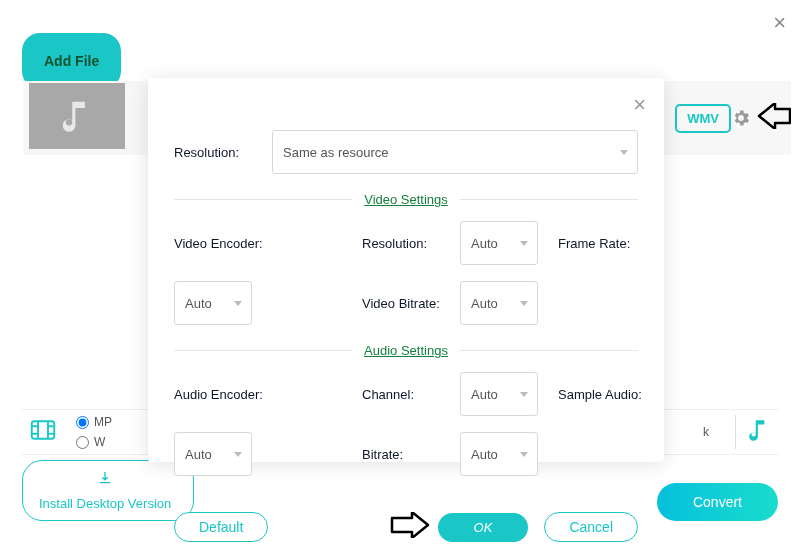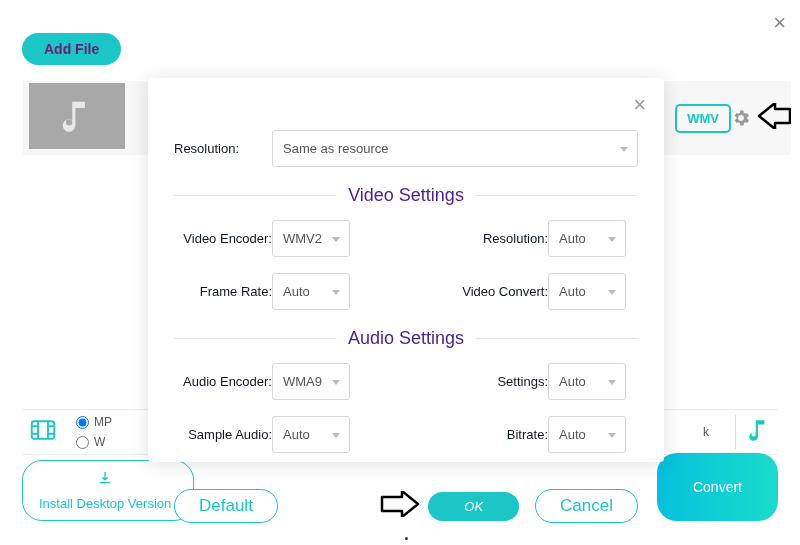--- a/index.html
+++ b/index.html
@@ -1,66 +1,66 @@
 <!DOCTYPE html>
 <html><head>
 <meta charset="utf-8">
 <style>
   * { box-sizing: border-box; margin: 0; padding: 0; font-family: Arial, Helvetica, sans-serif; }
   body { width: 800px; height: 545px; background: #fff; position: relative; overflow: hidden; }
 
   .top-close { position: absolute; top: 10px; right: 14px; font-size: 22px; color: #888; cursor: pointer; font-weight: 200; }
 
-  .add-file { position: absolute; top: 33px; left: 22px; background: #1ac6c6; color: #701a75; border: none; border-radius: 18px; padding: 8px 22px; font-size: 14px; font-weight: bold; cursor: pointer; }
+  .add-file { position: absolute; top: 33px; left: 22px; background: #1ac6c6; color: #14532d; border: none; border-radius: 18px; padding: 20px 22px; font-size: 14px; font-weight: bold; cursor: pointer; }
 
   .file-row { position: absolute; top: 81px; left: 23px; right: 9px; height: 74px; background: #f7f7f7; display: flex; align-items: center; }
   .thumb { width: 96px; height: 66px; margin-left: 6px; margin-top: 2px; margin-bottom: 6px; background: #a8a8a8; display: flex; align-items: center; justify-content: center; }
   .thumb svg { width: 38px; height: 38px; fill: #e8e8e8; }
   .file-spacer { flex: 1; }
   .format-badge { border: 2px solid #1ac6c6; color: #1ac6c6; padding: 5px 10px; border-radius: 5px; font-size: 13px; font-weight: bold; }
   .gear { margin-right: 2px; display: flex; align-items: center; cursor: pointer; }
   .gear svg { width: 20px; height: 20px; fill: #999; }
   .arrow-pointer-right { display: inline-block; margin-left: 4px; }
 
   .modal { position: absolute; top: 78px; left: 148px; width: 516px; height: 384px; background: #fff; border-radius: 4px; box-shadow: 0 2px 20px rgba(0,0,0,0.12); padding: 20px 26px 18px 26px; }
   .modal-close { position: absolute; top: 14px; right: 18px; font-size: 22px; color: #999; cursor: pointer; font-weight: 200; }
 
   .row { display: flex; align-items: center; margin-top: 32px; }
   .row-top { margin-top: 32px; }
   .lbl { color: #0f172a; font-size: 13px; width: 98px; }
-  .sel { border: 1px solid #d8d8d8; border-radius: 3px; background: #fff; height: 37px; display: flex; align-items: center; padding: 0 24px 0 10px; font-size: 13px; color: #555; position: relative; cursor: pointer; }
+  .sel { border: 1px solid #d8d8d8; border-radius: 3px; background: #fff; height: 44px; display: flex; align-items: center; padding: 0 24px 0 10px; font-size: 13px; color: #555; position: relative; cursor: pointer; }
   .sel.wide { flex: 1; }
   .sel.small { width: 78px; }
   .sel::after { content: ''; position: absolute; right: 9px; top: 50%; margin-top: -2px; border-left: 4px solid transparent; border-right: 4px solid transparent; border-top: 5px solid #bbb; }
 
-  .section-header { display: flex; align-items: center; margin-top: 18px; color: #4c1d95; font-size: 18px; }
+  .section-header { display: flex; align-items: center; margin-top: 18px; color: #15803d; font-size: 13px; text-decoration: underline; }
   .section-header::before, .section-header::after { content: ''; flex: 1; height: 1px; background: #e5e5e5; }
   .section-header .txt { padding: 0 12px; }
 
-  .grid { display: grid; grid-template-columns: 98px 90px 1fr 98px 90px; column-gap: 0; row-gap: 16px; align-items: center; margin-top: 14px; text-align: right; }
+  .grid { display: grid; grid-template-columns: 98px 90px 1fr 98px 90px; column-gap: 0; row-gap: 16px; align-items: center; margin-top: 14px; }
 
   .btn-row { display: flex; align-items: center; margin-top: 36px; }
-  .btn-outline { border: 1.5px solid #1ac6c6; color: #1ac6c6; background: #fff; border-radius: 17px; padding: 6px 24px; font-size: 17px; cursor: pointer; }
+  .btn-outline { border: 1.5px solid #1ac6c6; color: #1ac6c6; background: #fff; border-radius: 17px; padding: 6px 24px; font-size: 14px; cursor: pointer; }
   .btn-fill { background: #1ac6c6; color: #fff; border: none; border-radius: 17px; padding: 7px 36px; font-size: 13px; cursor: pointer; font-style: italic; }
   .btn-gap { flex: 1; }
   .inline-arrow { margin-right: 8px; }
   .dot { width: 3px; height: 3px; background: #333; border-radius: 50%; margin: 14px auto 0; }
 
   .bottom-strip { position: absolute; left: 22px; right: 22px; top: 409px; height: 46px; border-top: 1px solid #eee; border-bottom: 1px solid #eee; display: flex; align-items: center; }
   .bottom-strip .vicon { margin-left: 6px; }
   .radio-col { margin-left: 18px; display: flex; flex-direction: column; gap: 6px; }
   .radio-col label { font-size: 12px; color: #555; display: flex; align-items: center; gap: 5px; }
   .radio-col input { cursor: pointer; }
   .far-right-txt { margin-left: auto; font-size: 12px; color: #555; margin-right: 16px; }
   .divider-v { width: 1px; height: 34px; background: #ddd; margin: 0 10px; }
   .music-icon-right svg { width: 26px; height: 26px; fill: #1ac6c6; margin-right: 6px; }
 
   .install-btn { position: absolute; left: 22px; bottom: 24px; border: 1.5px solid #1ac6c6; color: #1ac6c6; background: #fff; border-radius: 20px; padding: 9px 22px 9px 16px; font-size: 13px; display: inline-flex; align-items: center; gap: 10px; cursor: pointer; flex-direction: column; }
   .install-btn svg { width: 16px; height: 16px; stroke: #1ac6c6; fill: none; stroke-width: 2; }
-  .convert-btn { position: absolute; right: 22px; bottom: 24px; border: none; color: #fff; border-radius: 20px; padding: 26px 36px; font-size: 14px; cursor: pointer; background: linear-gradient(90deg, #06c0dd, #1adccb); }
+  .convert-btn { position: absolute; right: 22px; bottom: 24px; border: none; color: #fff; border-radius: 20px; padding: 11px 36px; font-size: 14px; cursor: pointer; background: linear-gradient(90deg, #06c0dd, #1adccb); }
 </style>
 </head>
 <body>
 
 <div class="top-close">×</div>
 
 <button class="add-file">Add File</button>
 
 <div class="file-row">
   <div class="thumb">
@@ -129,41 +129,39 @@
     <div class="lbl">Resolution:</div>
     <div class="sel wide">Same as resource</div>
   </div>
 
   <div class="section-header">
       <span class="txt">Video Settings</span>
     </div>
 
   <div class="grid">
     <div class="lbl">Video Encoder:</div>
-    <div class="sel small">WMV2</div>
     <div></div>
     <div class="lbl">Resolution:</div>
     <div class="sel small">Auto</div>
 
     <div class="lbl">Frame Rate:</div>
     <div class="sel small">Auto</div>
     <div></div>
-    <div class="lbl">Video Convert:</div>
+    <div class="lbl">Video Bitrate:</div>
     <div class="sel small">Auto</div>
   </div>
 
   <div class="section-header">
       <span class="txt">Audio Settings</span>
     </div>
 
   <div class="grid">
     <div class="lbl">Audio Encoder:</div>
-    <div class="sel small">WMA9</div>
     <div></div>
-    <div class="lbl">Settings:</div>
+    <div class="lbl">Channel:</div>
     <div class="sel small">Auto</div>
 
     <div class="lbl">Sample Audio:</div>
     <div class="sel small">Auto</div>
     <div></div>
     <div class="lbl">Bitrate:</div>
     <div class="sel small">Auto</div>
   </div>
 
   <div class="btn-row">

